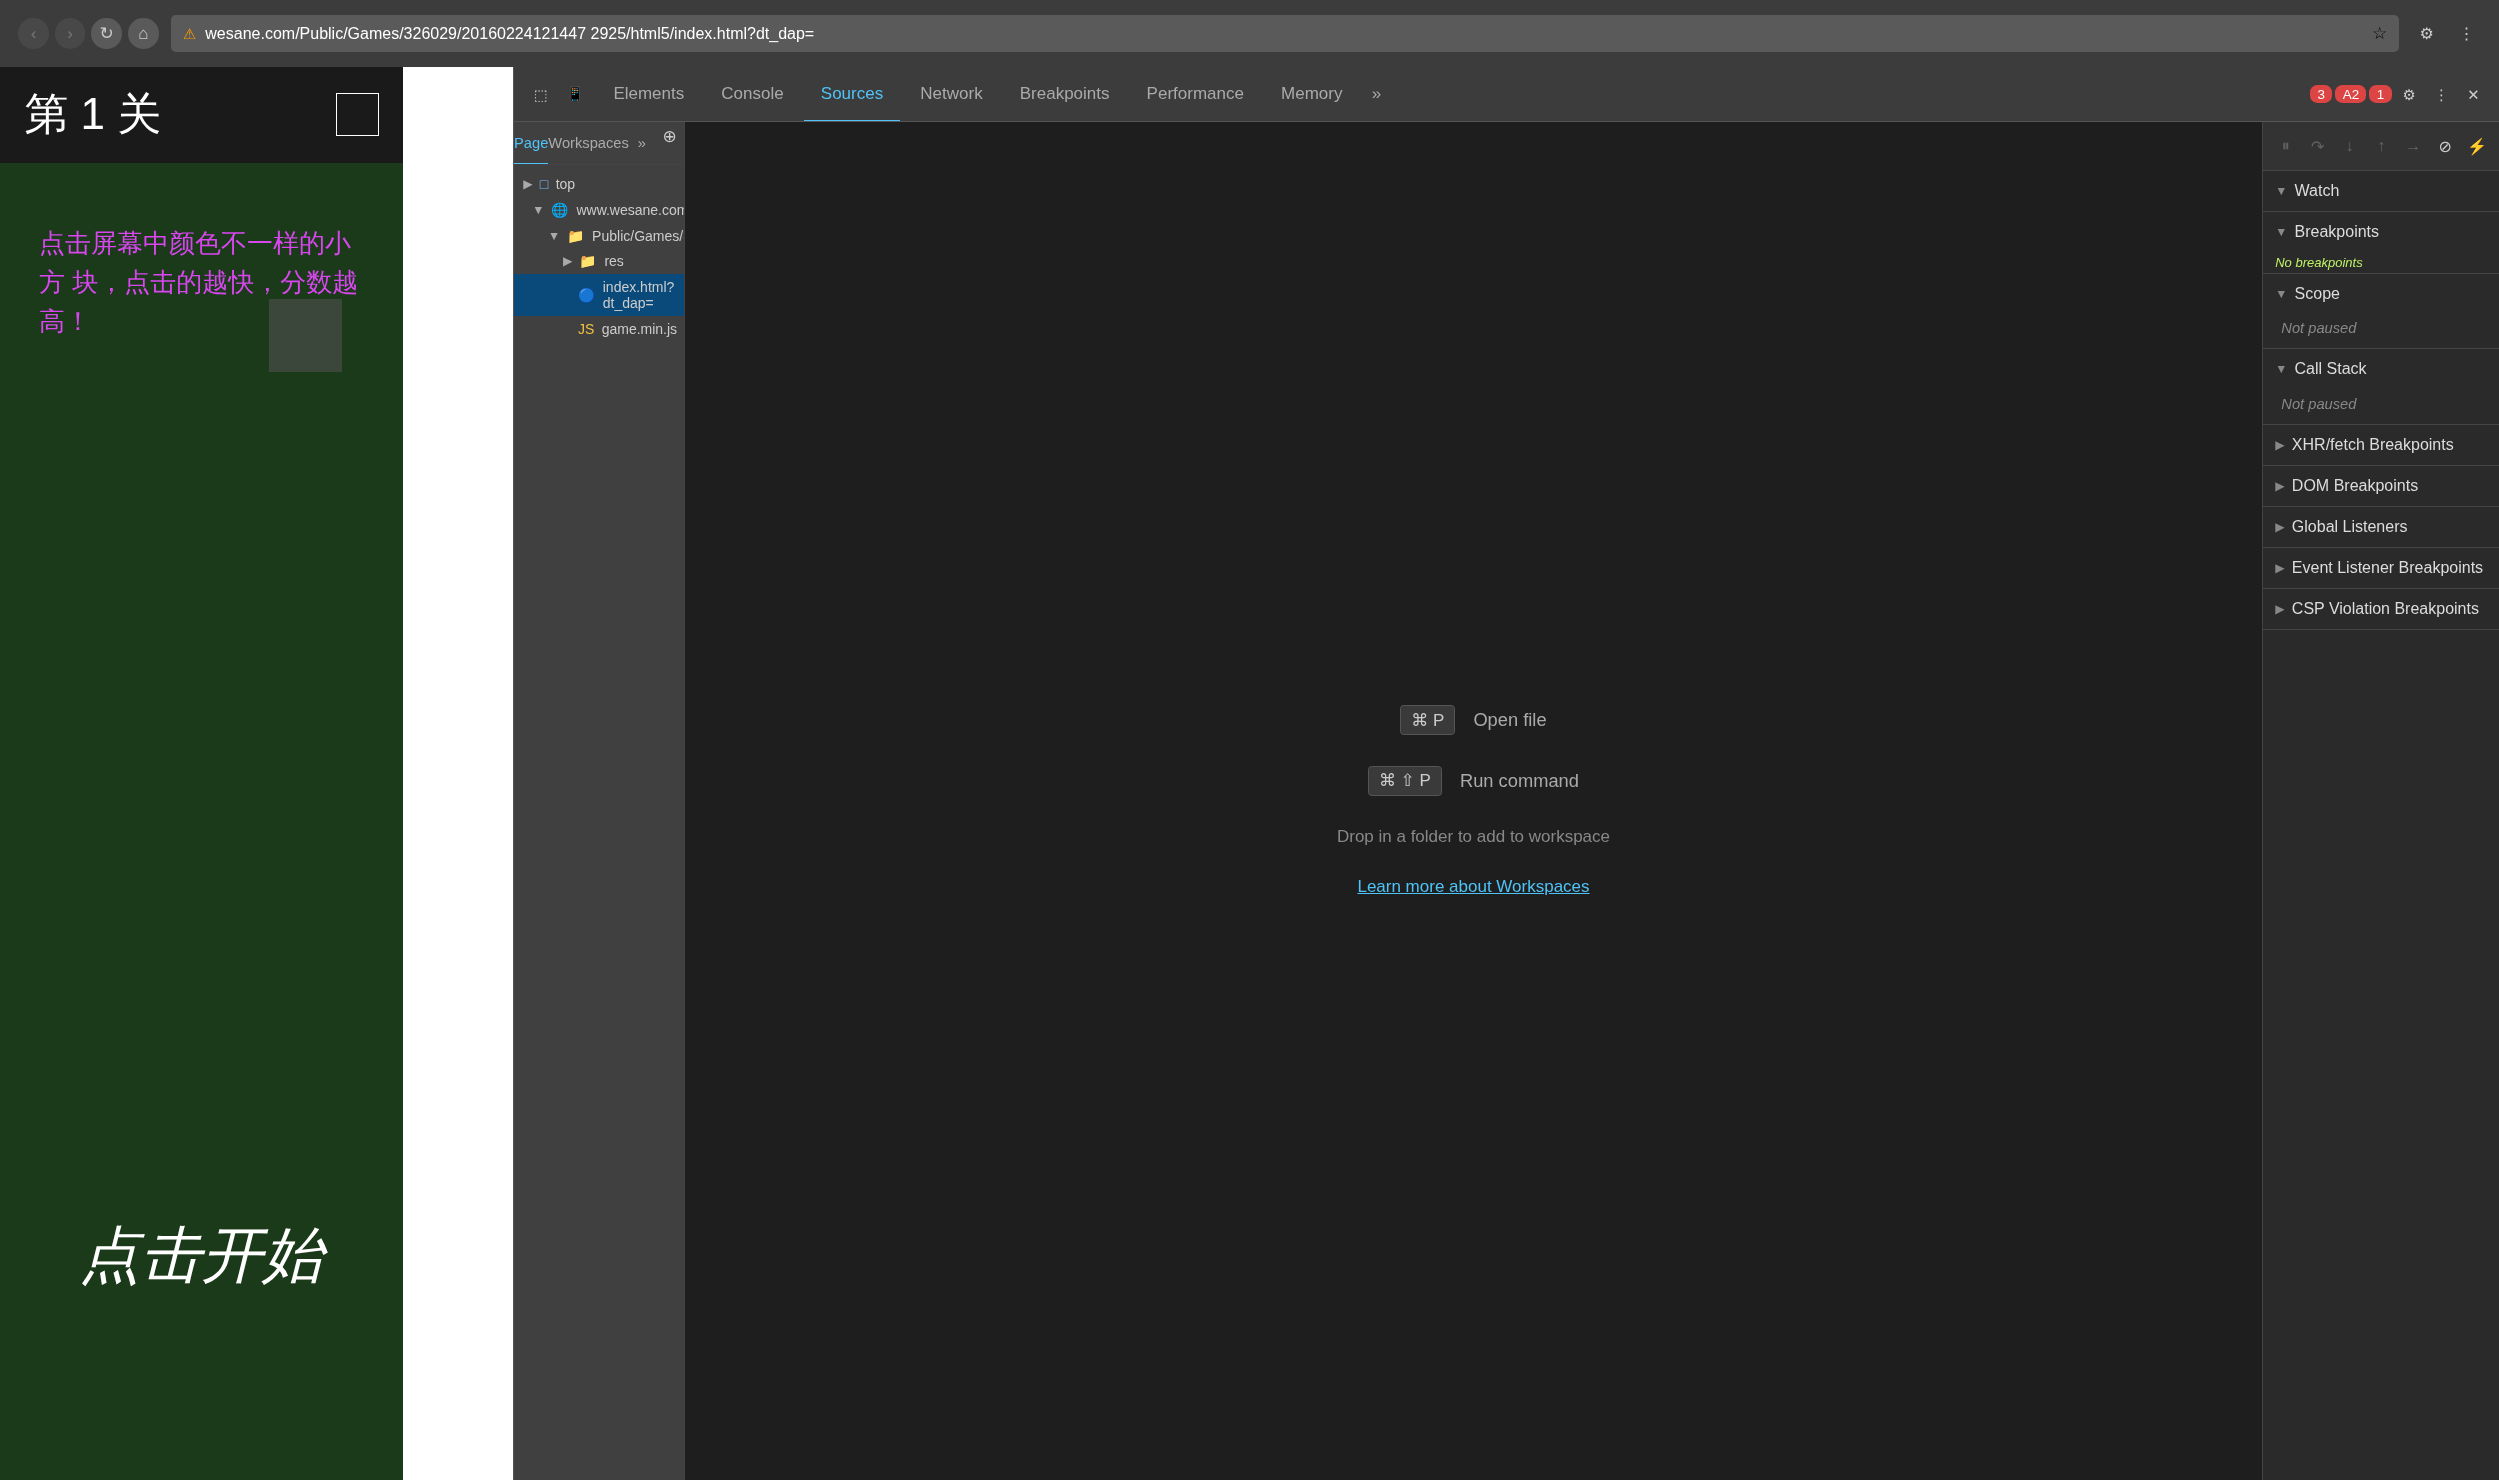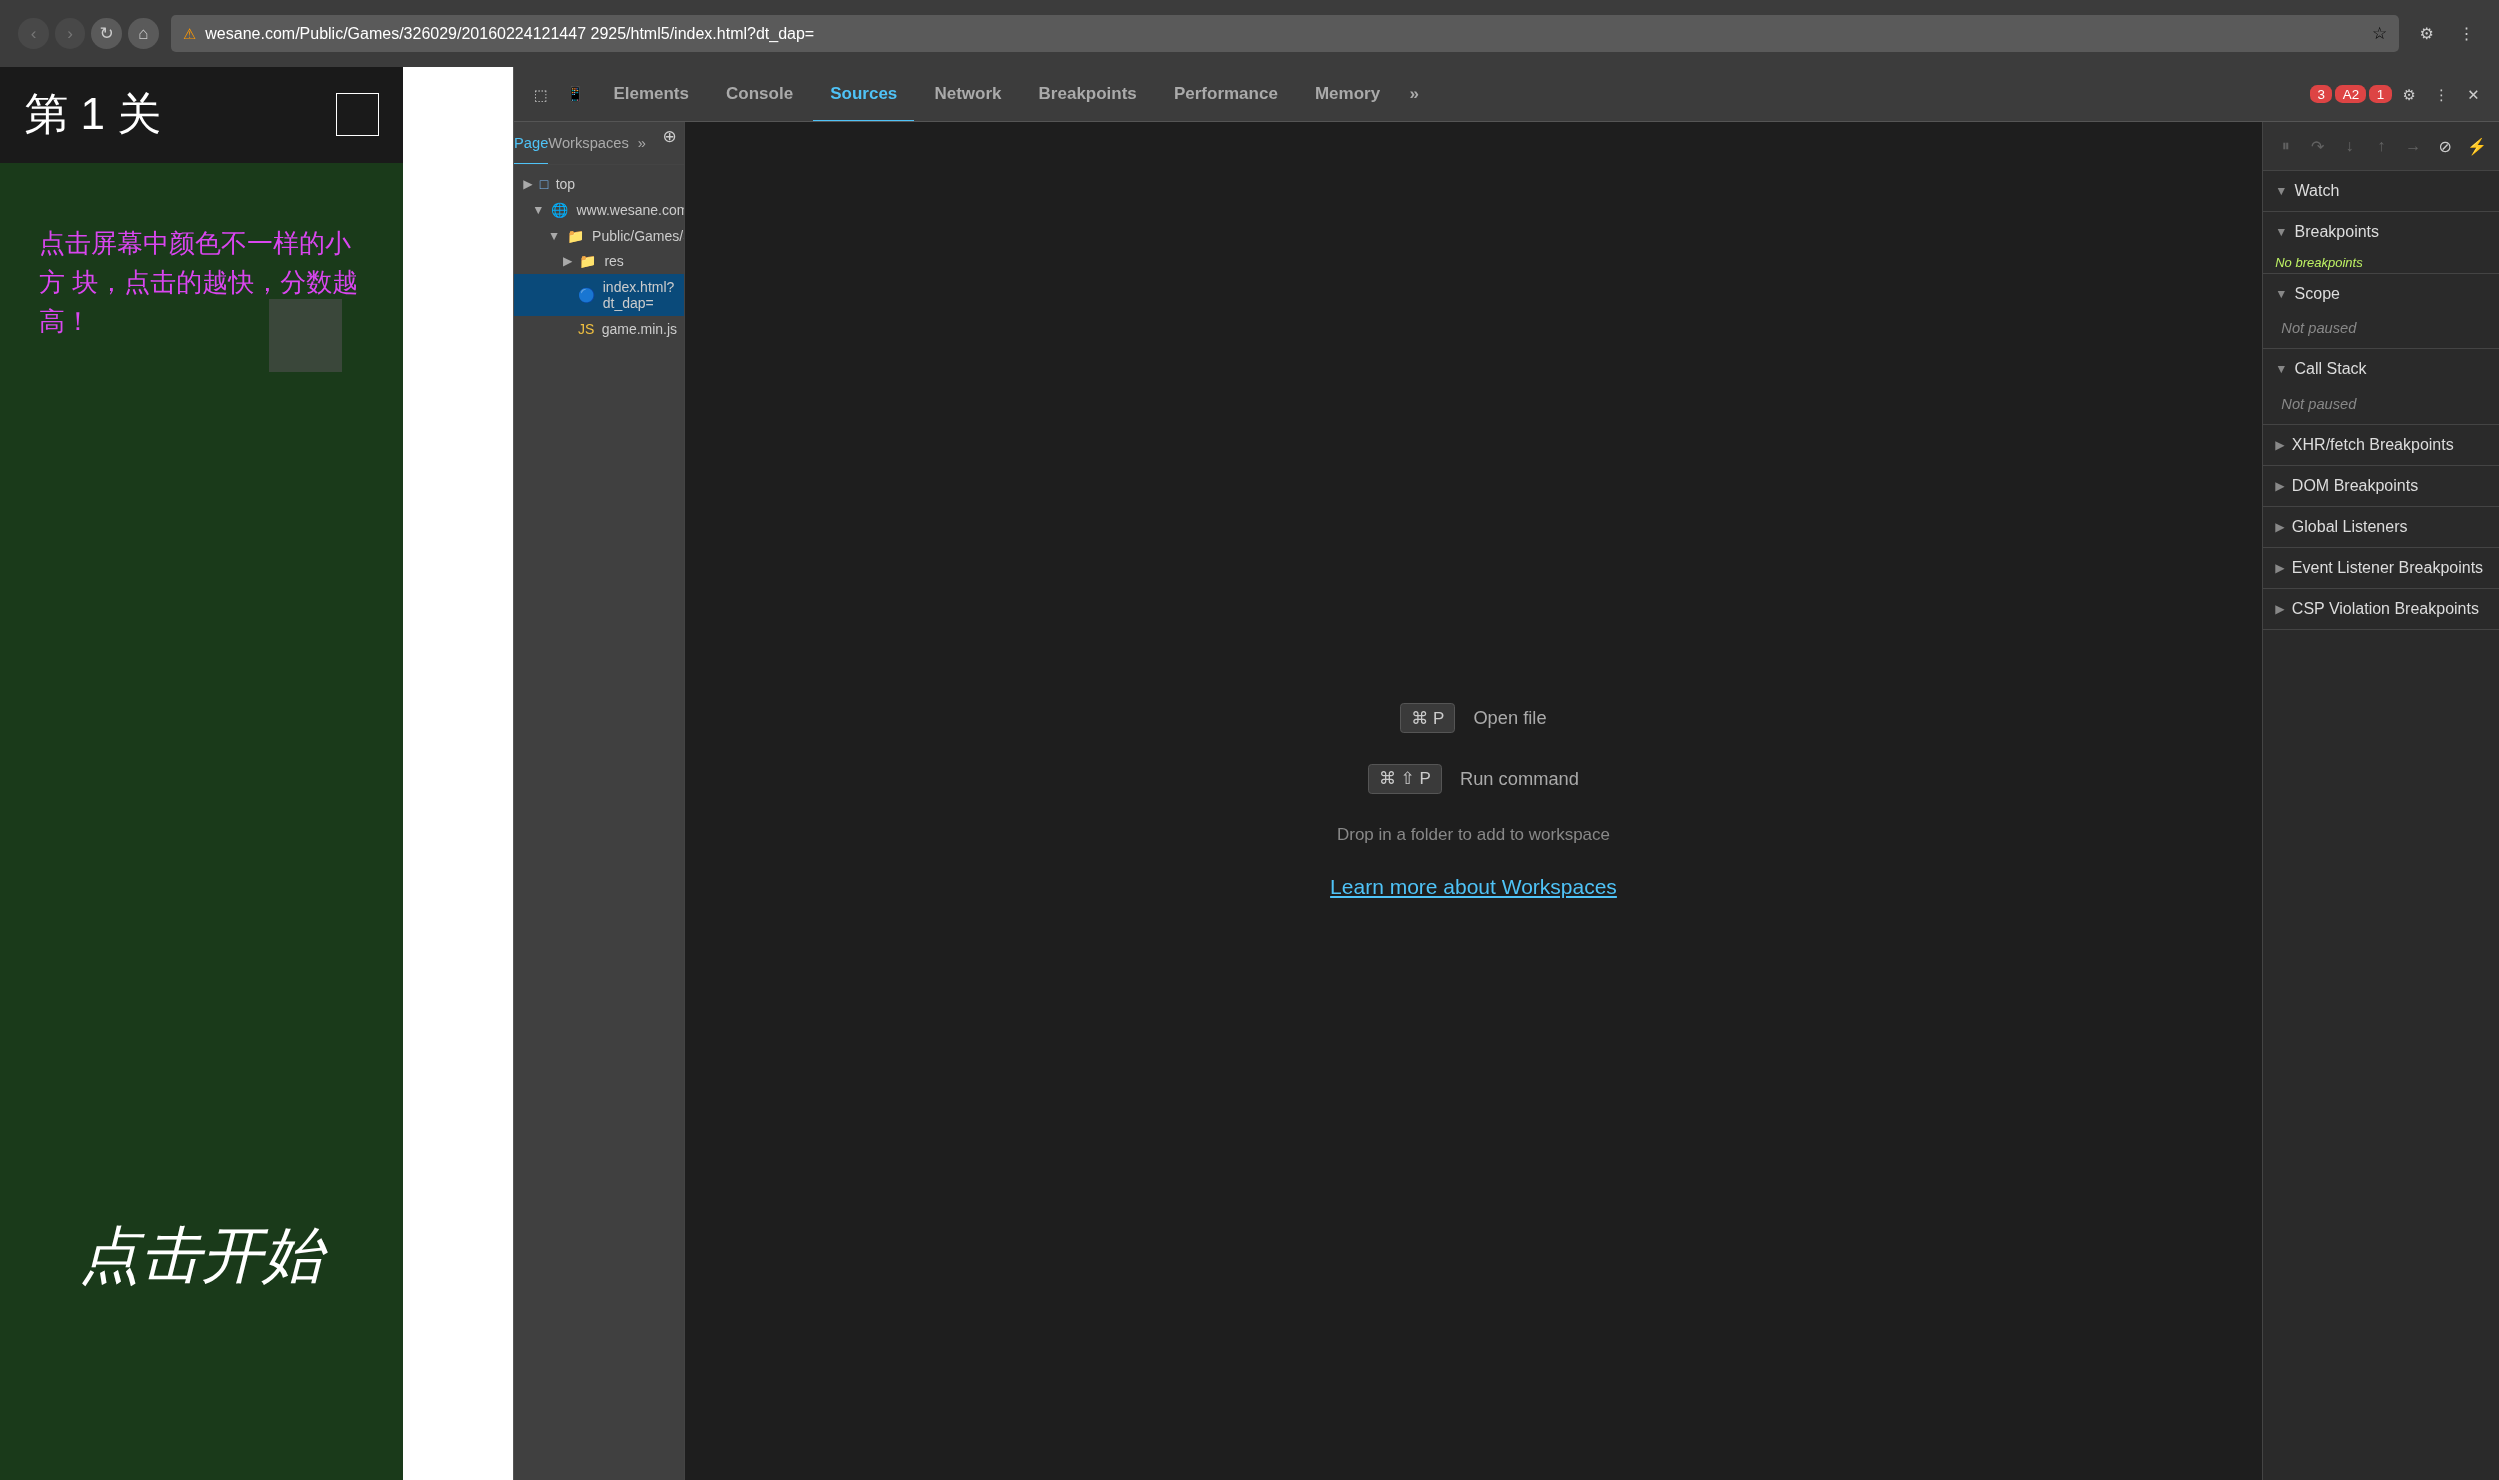--- a/index.html
+++ b/index.html
@@ -191,21 +191,20 @@
       display: flex;
       align-items: center;
       justify-content: center;
     }
     .devtools-tabs {
       display: flex;
       align-items: center;
       gap: 3.1px;
       flex: 1;
       height: 100%;
-      font-weight: bold;
     }
     .devtools-tab {
       padding: 0 17px;
       height: 100%;
       display: flex;
       align-items: center;
       color: #aaa;
       font-size: 17px;
       cursor: pointer;
       border-bottom: 1.8px solid transparent;
@@ -327,21 +326,21 @@
       font-size: 17px;
       color: #ccc;
     }
     .drop-folder-text {
       color: #888;
       font-size: 17px;
       text-align: center;
     }
     .workspace-link {
       color: #4fc3f7;
-      font-size: 21px;
+      font-size: 17px;
       text-decoration: underline;
       cursor: pointer;
     }
 
     
     .debugger-panel {
       width: 238px;
       background: #2a2a2a;
       border-left: 1.2px solid #444;
       display: flex;

